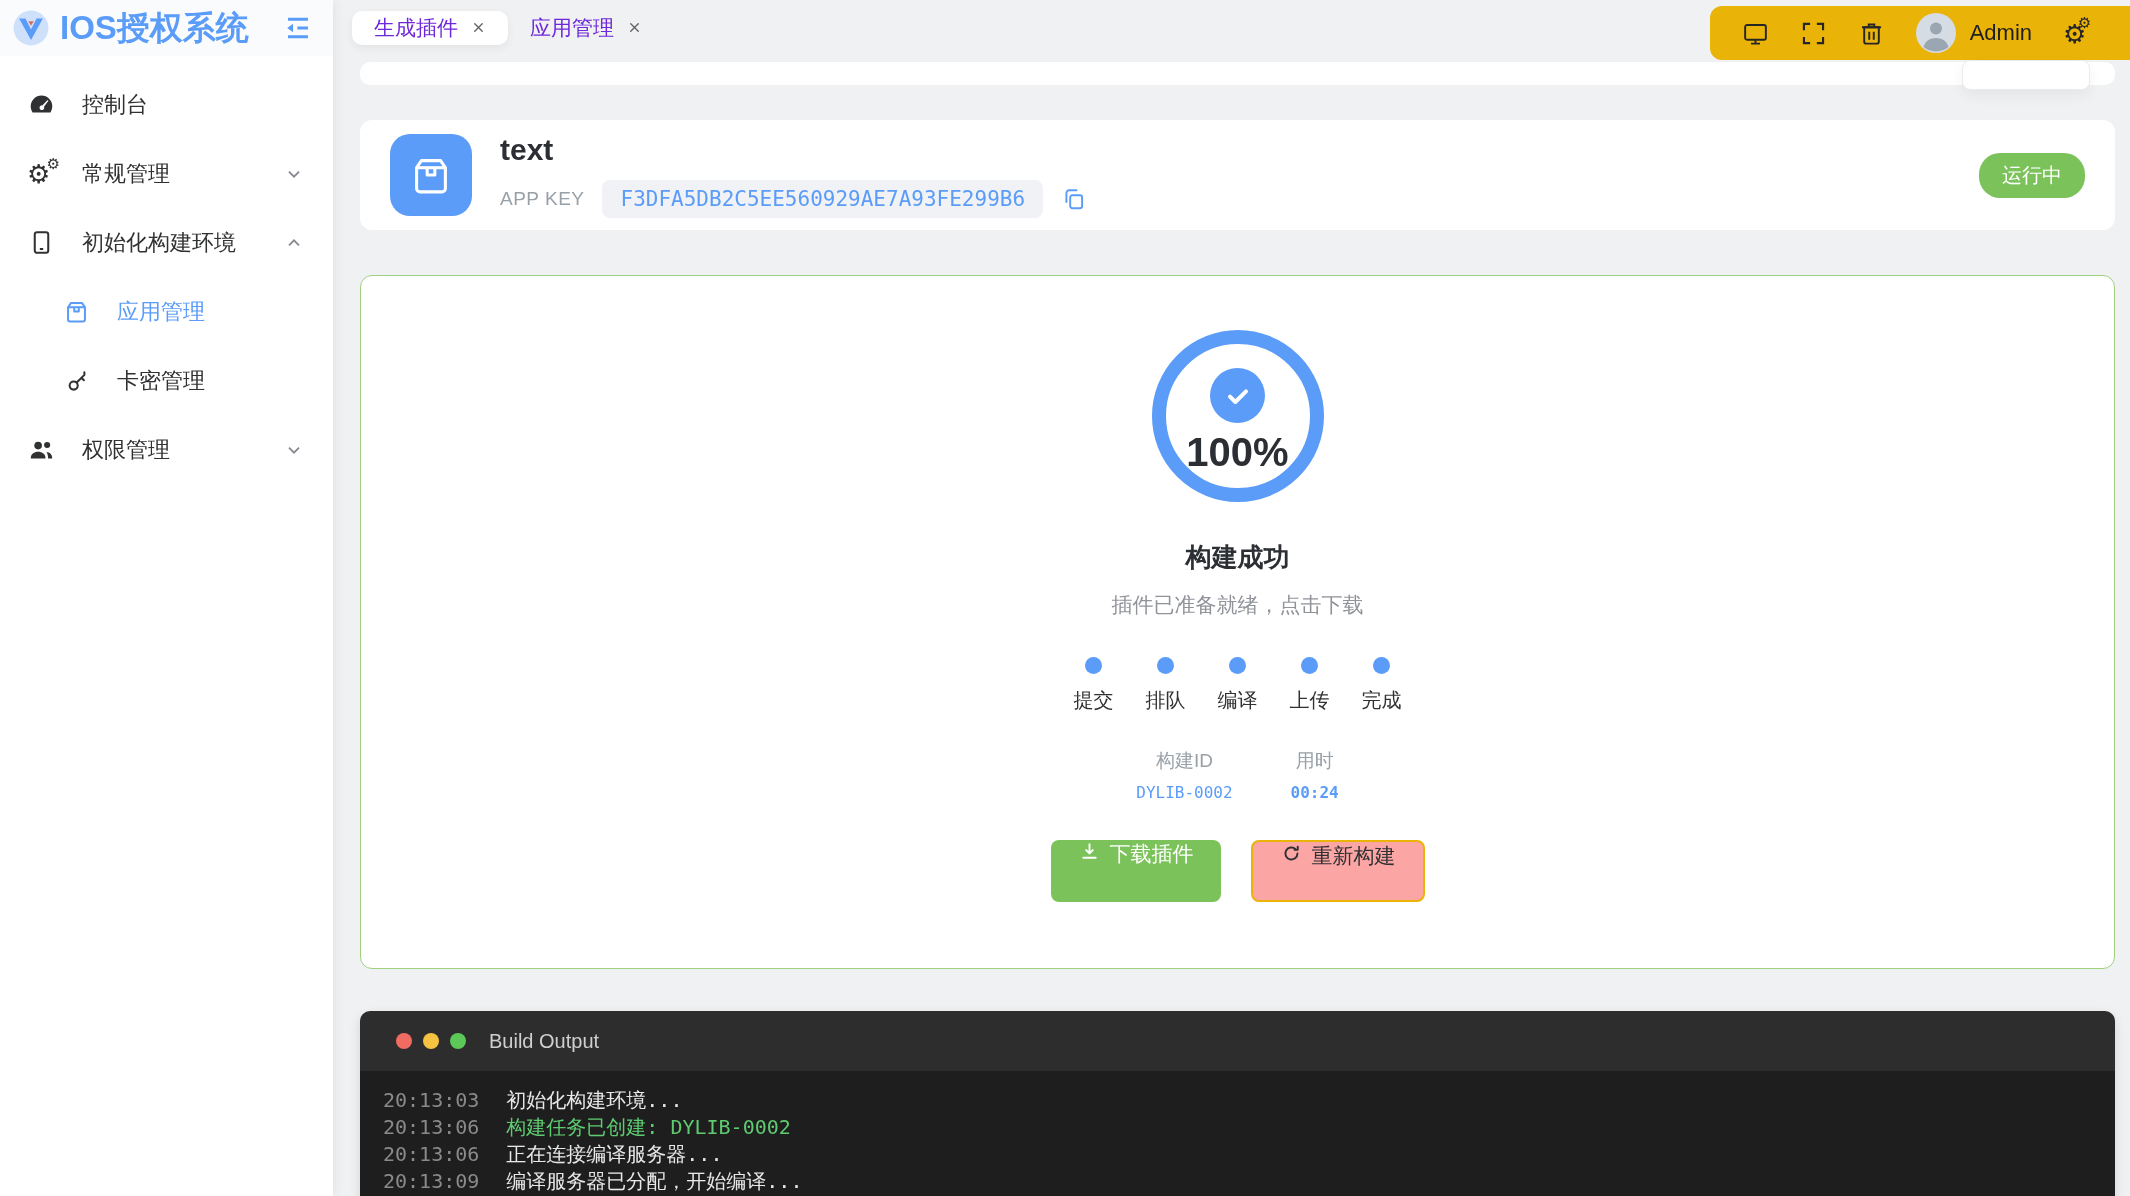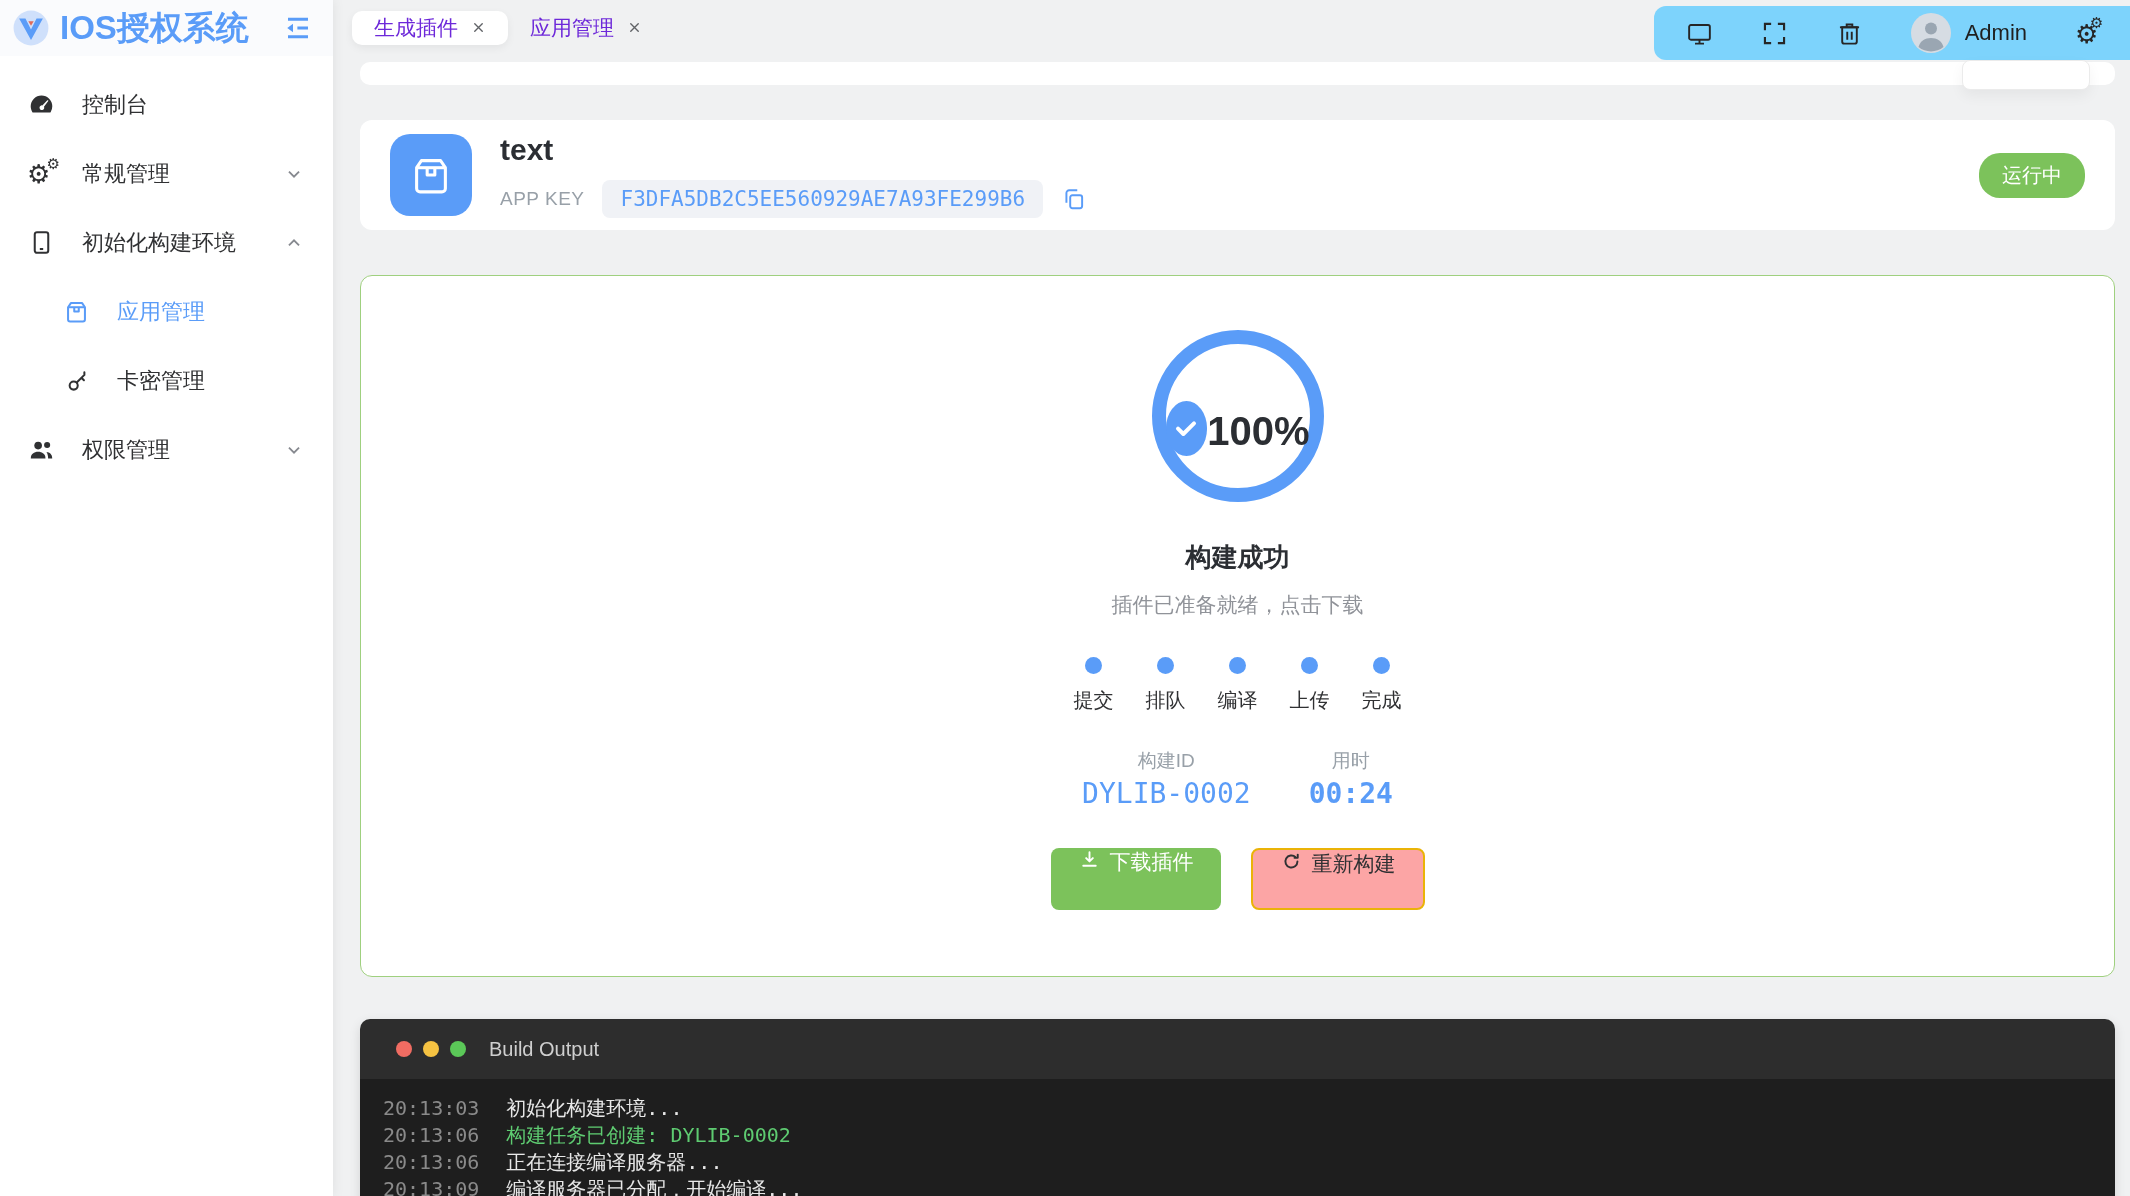--- a/index.html
+++ b/index.html
@@ -33,22 +33,22 @@
   .menu-item.active{color:var(--primary)}
   .gear-combo{position:relative;width:28px;height:28px;font-size:26px;line-height:28px}
   .gear-combo .g2{position:absolute;font-size:15px;line-height:15px;right:-5px;top:-4px}
 
   
   .topbar{position:absolute;left:333px;top:0;right:0;height:55px;display:flex;align-items:center;padding-left:19px}
   .tab{display:flex;align-items:center;gap:13px;font-size:21px;height:34px;padding:0 22px;
     color:#6d28d9;border-radius:10px;cursor:pointer;white-space:nowrap}
   .tab.active{background:#fff;box-shadow:0 3px 8px rgba(0,0,0,.06)}
   .tab .x{width:15px;height:15px;color:#606266}
-  .toolbar{position:absolute;top:6px;right:0;height:54px;background:#7dd3fc;border-radius:12px 0 0 12px;
-    display:flex;align-items:center;gap:48px;padding:0 28px 0 32px;z-index:6}
+  .toolbar{position:absolute;top:6px;right:0;height:54px;background:#eab308;border-radius:12px 0 0 12px;
+    display:flex;align-items:center;gap:31px;padding:0 40px 0 32px;z-index:6}
   .tool-icon{width:27px;height:27px;color:#262626;cursor:pointer}
   .user{display:flex;align-items:center;gap:14px;cursor:pointer}
   .avatar{width:40px;height:40px;flex:none}
   .user-name{font-size:22px;color:#1f1f1f}
   .user-dropdown{position:absolute;top:60px;right:40px;width:128px;height:30px;background:#fff;
     border:1px solid #ebebeb;border-radius:8px;box-shadow:0 6px 14px rgba(0,0,0,.05);z-index:6}
 
   
   .main{position:absolute;left:333px;top:55px;right:0;bottom:0;overflow:hidden}
   .strip{margin:7px 15px 0 27px;height:23px;background:#fff;border-radius:10px}
@@ -61,33 +61,33 @@
   .key-row{display:flex;align-items:center;gap:18px}
   .key-label{font-size:19px;color:#98a0a8;letter-spacing:.5px}
   .key-pill{background:#f0f2f6;border-radius:8px;padding:7px 18px;font-size:21px;color:var(--primary)}
   .copy-btn{width:26px;height:26px;color:var(--primary);cursor:pointer}
   .status-badge{margin-left:auto;background:var(--success);color:#fff;font-size:20px;
     padding:9px 23px;border-radius:21px;white-space:nowrap}
 
   .build-panel{margin:45px 15px 0 27px;background:#fff;border:1px solid var(--success-border);
     border-radius:12px;display:flex;flex-direction:column;align-items:center;padding:54px 0 66px}
   .progress-ring{width:172px;height:172px;border-radius:50%;border:14px solid var(--primary);
-    display:flex;flex-direction:row;align-items:center;padding-top:24px}
+    display:flex;flex-direction:column;align-items:center;padding-top:24px}
   .check-circle{width:55px;height:55px;border-radius:50%;background:var(--primary);
     display:flex;align-items:center;justify-content:center}
   .progress-text{font-size:40px;font-weight:bold;color:#2b2e33;margin-top:7px}
   .build-title{font-size:26px;font-weight:bold;color:#2b2e33;margin-top:38px}
   .build-sub{font-size:21px;color:#909399;margin-top:16px}
   .steps{display:flex;margin-top:38px}
   .step{width:72px;display:flex;flex-direction:column;align-items:center;gap:13px}
   .dot{width:17px;height:17px;border-radius:50%;background:var(--primary)}
   .step-label{font-size:20px;color:#303133}
   .meta{display:flex;gap:58px;margin-top:34px;text-align:center}
   .meta-label{font-size:19px;color:#98a0a8}
-  .meta-value{font-size:28px;color:var(--primary);margin-top:3px}
+  .meta-value{font-size:16px;color:var(--primary);margin-top:9px}
   .meta-value.bold{font-weight:bold}
   .actions{display:flex;gap:30px;margin-top:38px}
   .btn{display:flex;gap:9px;font-size:21px;border-radius:8px;
     height:62px;padding:0 27px;cursor:pointer;border:none;font-family:inherit}
   .btn-primary{background:var(--success);color:#fff}
   .btn-outline{background:#fca5a5;border:2px solid #eab308;color:#303133}
   .btn svg{width:23px;height:23px}
 
   .terminal{margin:42px 15px 0 27px;border-radius:10px;overflow:hidden;box-shadow:0 4px 12px rgba(0,0,0,.12)}
   .term-header{height:60px;background:#2d2d2d;display:flex;align-items:center;padding:0 36px;gap:11px}

